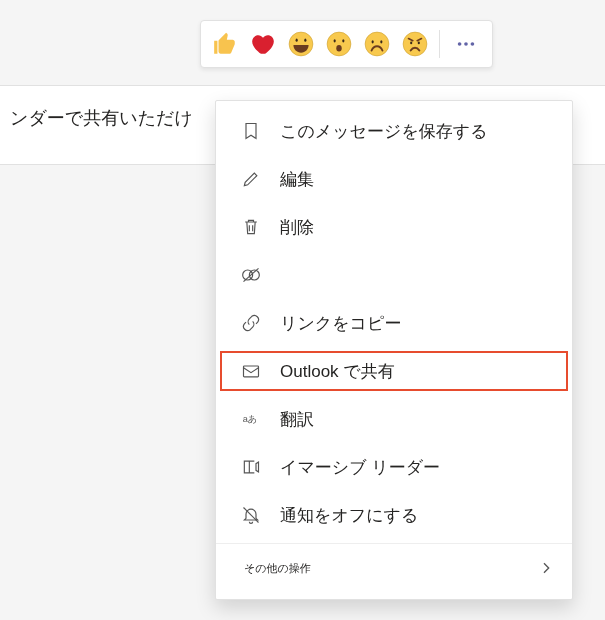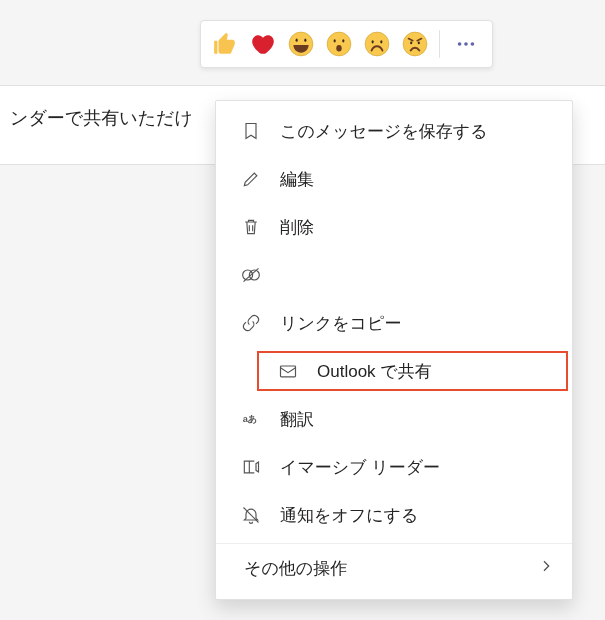--- a/index.html
+++ b/index.html
@@ -81,39 +81,37 @@
       height: 48px;
       padding: 0 24px;
       cursor: pointer;
       font-size: 17px;
       color: #252423;
       gap: 18px;
     }
     .menu-item.highlighted {
       outline: 2.5px solid #e74c2e;
       outline-offset: -6px;
-      margin-left: 37px;
     }
     .menu-icon {
       width: 22px;
       height: 22px;
       flex-shrink: 0;
       display: flex;
       align-items: center;
       justify-content: center;
-      font-weight: bold;
     }
     .menu-icon svg { width: 20px; height: 20px; stroke: #555; fill: none; stroke-width: 1.4; }
     .menu-footer {
       height: 50px;
       display: flex;
       align-items: center;
       justify-content: space-between;
       padding: 0 18px 0 28px;
-      font-size: 17px;
+      font-size: 11px;
       color: #252423;
       cursor: pointer;
       border-top: 1px solid #eee;
       margin-top: 4px;
     }
     .chevron svg { width: 16px; height: 16px; }
   </style>
 </head>
 <body>
 

